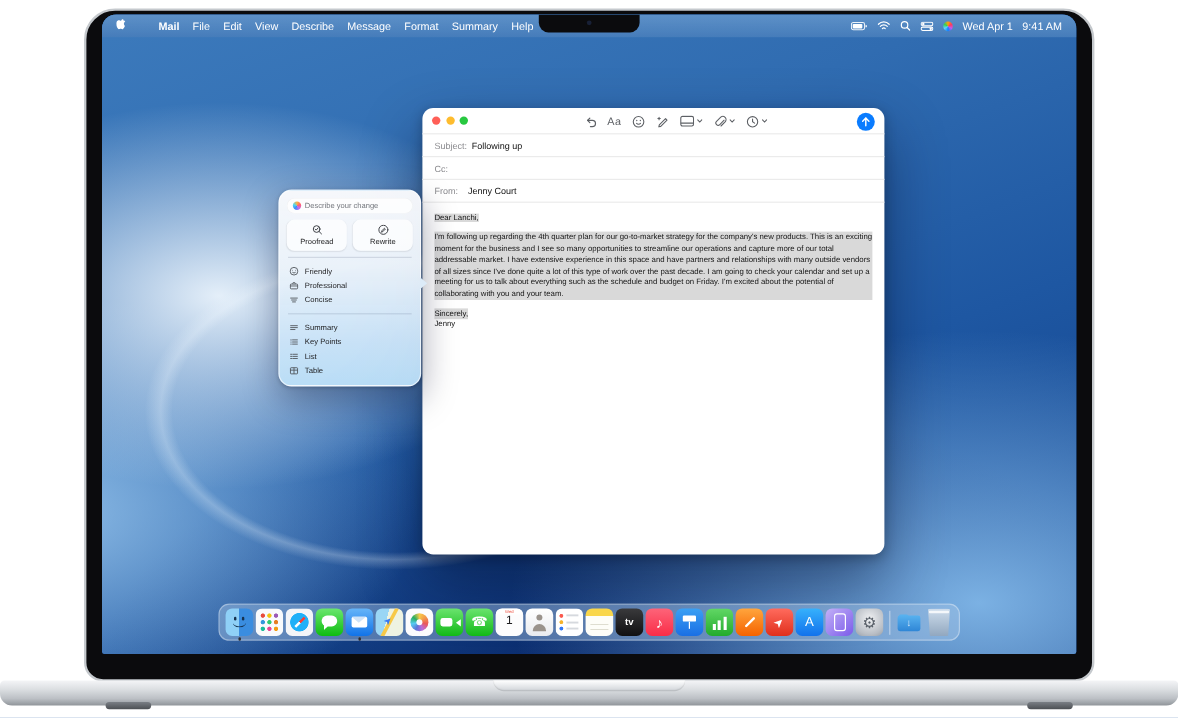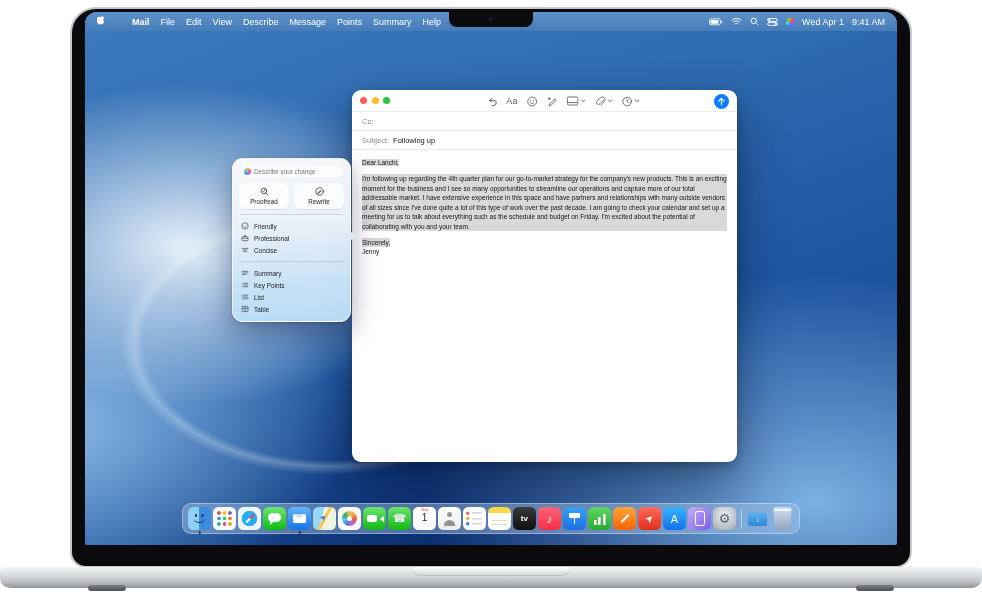--- a/index.html
+++ b/index.html
@@ -234,21 +234,21 @@
         <svg width="10" height="11" viewBox="0 0 10 11" fill="#fff">
             <path d="M6.9,1.1c0.1,0.6-0.2,1.2-0.6,1.6C5.9,3.1,5.3,3.4,4.8,3.3C4.7,2.8,5,2.2,5.3,1.8C5.7,1.4,6.4,1.1,6.9,1.1z M8.6,8.1c-0.3,0.7-0.5,1-0.9,1.6C7.2,10.5,6.5,11.3,5.8,11.3c-0.6,0-0.8-0.4-1.6-0.4c-0.8,0-1,0.4-1.6,0.4C1.9,11.3,1.3,10.4,0.8,9.6c-1.3-2.1-1.5-4.6-0.7-5.9C0.7,2.8,1.6,2.2,2.5,2.2c0.9,0,1.4,0.5,2.1,0.5c0.7,0,1.1-0.5,2.1-0.5c0.8,0,1.6,0.4,2.2,1.2C7,4.5,7.3,7,8.6,8.1z" transform="scale(0.83)"></path>
           </svg>
       </span>
       <span class="mb-item app">Mail</span>
       <span class="mb-item">File</span>
       <span class="mb-item">Edit</span>
       <span class="mb-item">View</span>
       <span class="mb-item">Describe</span>
       <span class="mb-item">Message</span>
-      <span class="mb-item">Points</span>
+      <span class="mb-item">Format</span>
       <span class="mb-item">Summary</span>
       <span class="mb-item">Help</span>
     </div>
     <div class="mb-right">
       <span>
         <svg width="14" height="8" viewBox="0 0 14 8">
             <rect x="0.5" y="0.8" width="11" height="6" rx="1.6" fill="none" stroke="#fff" stroke-width="0.9" opacity="0.9"></rect>
             <rect x="1.6" y="1.9" width="8" height="3.8" rx="0.8" fill="#fff"></rect>
             <rect x="12.2" y="2.8" width="1.3" height="2" rx="0.6" fill="#fff" opacity="0.8"></rect>
           </svg>
@@ -342,25 +342,29 @@
       </div>
       <div class="send-btn">
         <svg width="9" height="9" viewBox="0 0 9 9" fill="none" stroke="#fff" stroke-width="1.2" stroke-linecap="round" stroke-linejoin="round">
             <path d="M4.5,7.8 V1.6"></path>
             <path d="M1.9,4 L4.5,1.4 L7.1,4"></path>
           </svg>
       </div>
     </div>
 
     <div class="field">
-      <span class="flabel">Cc:</span>
-    </div>
-    <div class="field">
       <span class="flabel wide">Subject:</span>
       <span>Following up</span>
+    </div>
+    <div class="field">
+      <span class="flabel">Cc:</span>
+    </div>
+    <div class="field">
+      <span class="flabel wide">From:</span>
+      <span>Jenny Court</span>
     </div>
 
     <div class="msg-body">
       <span class="hl">Dear Lanchi,</span>
       <span class="msg-par hl">I'm following up regarding the 4th quarter plan for our go-to-market strategy for the company's new products. This is an exciting moment for the business and I see so many opportunities to streamline our operations and capture more of our total addressable market. I have extensive experience in this space and have partners and relationships with many outside vendors of all sizes since I've done quite a lot of this type of work over the past decade. I am going to check your calendar and set up a meeting for us to talk about everything such as the schedule and budget on Friday. I'm excited about the potential of collaborating with you and your team.</span>
       <span class="sig hl" style="width:fit-content;">Sincerely,</span>
       <span class="sig">Jenny</span>
     </div>
   </div>
 

